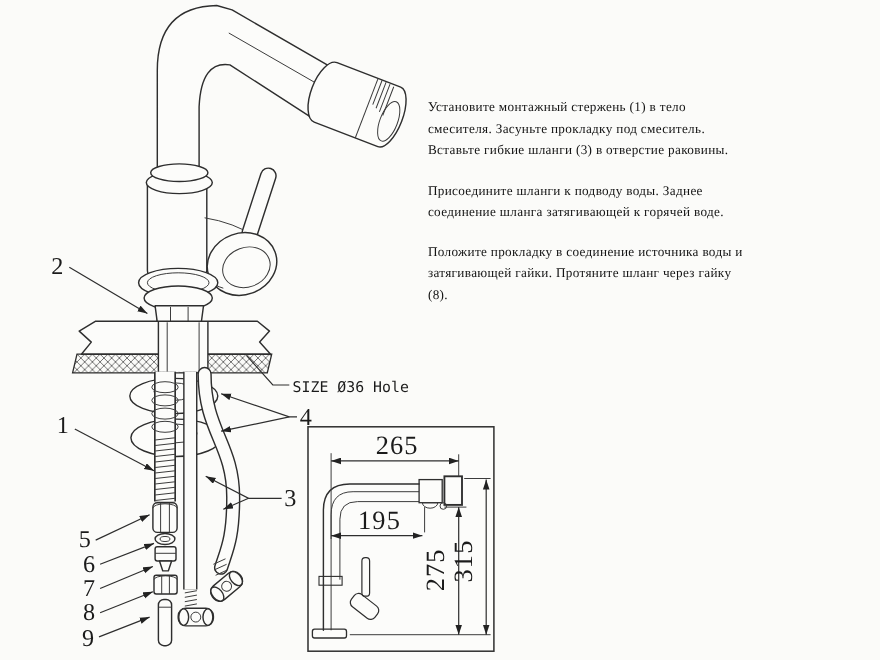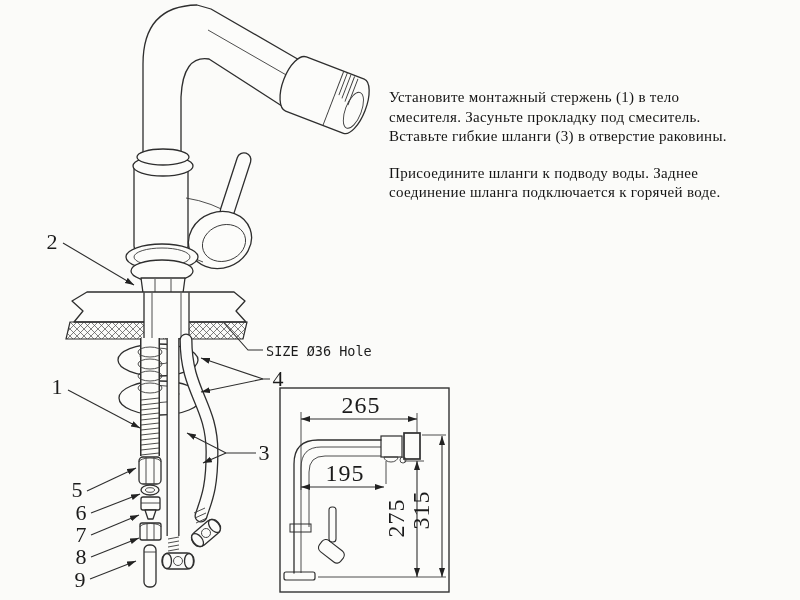--- a/index.html
+++ b/index.html
@@ -12,21 +12,21 @@
   .thin{stroke:#3a3a3a;stroke-width:0.9;fill:none;}
   .fw{fill:#fcfcfa;stroke:#2e2e2e;stroke-width:1.3;stroke-linejoin:round;}
   .wh{fill:#fcfcfa;stroke:none;}
   .blk{stroke:#2e2e2e;fill:none;}
   .ld{stroke:#2e2e2e;stroke-width:1.1;fill:none;}
   text.callout{font:22px "Liberation Serif", serif;fill:#1b1b1b;}
   text.dim{font:24px "Liberation Serif", serif;fill:#1b1b1b;letter-spacing:1px;}
   text.mono{font:13.5px "DejaVu Sans Mono", monospace;fill:#1b1b1b;}
   
   .instructions{position:absolute;left:389px;top:88px;width:402px;color:#141414;
-                font-size:15px;line-height:19.5px;letter-spacing:0.3px;}
+                font-size:12px;line-height:19.5px;letter-spacing:0.3px;}
   .instructions p{margin:0 0 17px 0;white-space:pre-line;}
 </style>
 </head>
 <body>
 
 <div class="page">
 
 <svg width="800" height="600" viewBox="0 0 800 600">
   <defs>
     <pattern id="xh" width="7" height="7" patternUnits="userSpaceOnUse">
@@ -206,16 +206,19 @@
       <text class="dim" x="429" y="510" text-anchor="middle" transform="rotate(-90 429 510)">315</text>
     </g>
   </g>
 </svg>
 
 <div class="instructions">
   <p>Установите монтажный стержень (1) в тело
 смесителя. Засуньте прокладку под смеситель.
 Вставьте гибкие шланги (3) в отверстие раковины.</p>
   <p>Присоедините шланги к подводу воды. Заднее
-соединение шланга подключается к горячей воде.</p>
+соединение шланга затягивающей к горячей воде.</p>
+  <p>Положите прокладку в соединение источника воды и
+затягивающей гайки. Протяните шланг через гайку
+(8).</p>
 </div>
 
 </div>
 
 </body></html>

